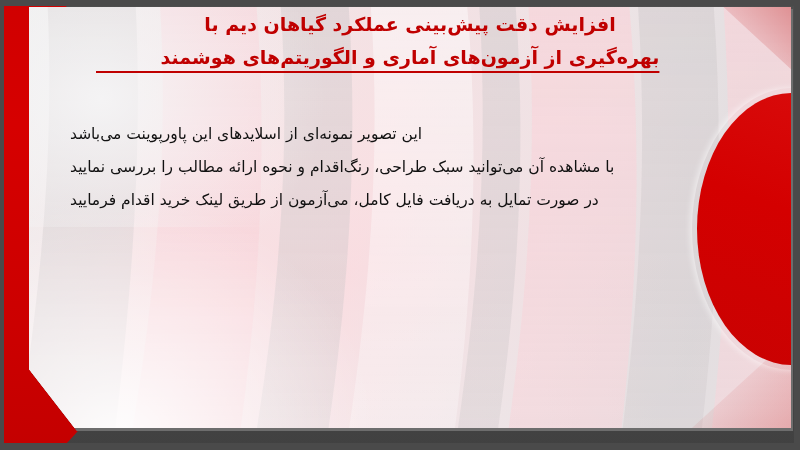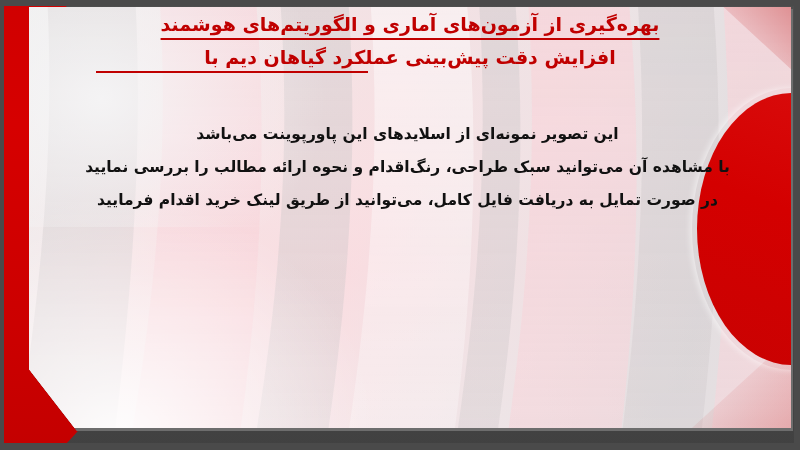--- a/index.html
+++ b/index.html
@@ -198,22 +198,21 @@
     left: 70px;
     right: 55px;
     direction: rtl;
     text-align: right;
   }
   .body-line {
     color: #111111;
     font-size: 15.5px;
     line-height: 33px;
     white-space: nowrap;
-    text-align: center;
-    font-weight: bold;
+    text-align: left;
   }
 
   
   .edge-top, .edge-bottom, .edge-left, .edge-right {
     position: absolute;
     background: #4a4a4a;
     z-index: 8;
   }
   .edge-top { left:0; top:0; width:800px; height:6px; }
   .edge-bottom { left:0; bottom:0; width:800px; height:7px; }
@@ -267,29 +266,29 @@
 
     <div class="tr-accent"></div>
     <div class="br-accent"></div>
 
     <div class="right-red-lens"></div>
   </div>
 
   <div class="content">
 
     <div class="title-block">
+      <div class="title-line">افزایش دقت پیش‌بینی عملکرد گیاهان دیم با</div>
       <div class="title-line title-line--underlined">بهره‌گیری از آزمون‌های آماری و الگوریتم‌های هوشمند</div>
-      <div class="title-line">افزایش دقت پیش‌بینی عملکرد گیاهان دیم با</div>
     </div>
     <div class="title-rule"></div>
 
     <div class="body-block">
       <div class="body-line">این تصویر نمونه‌ای از اسلایدهای این پاورپوینت می‌باشد</div>
       <div class="body-line">با مشاهده آن می‌توانید سبک طراحی، رنگ‌اقدام و نحوه ارائه مطالب را بررسی نمایید</div>
-      <div class="body-line">در صورت تمایل به دریافت فایل کامل، می‌توانید از طریق لینک خرید اقدام فرمایید</div>
+      <div class="body-line">در صورت تمایل به دریافت فایل کامل، می‌آزمون از طریق لینک خرید اقدام فرمایید</div>
     </div>
 
   </div>
 
   <div class="edge-top"></div>
   <div class="edge-bottom"></div>
   <div class="edge-left"></div>
   <div class="edge-right"></div>
 
 </div>

